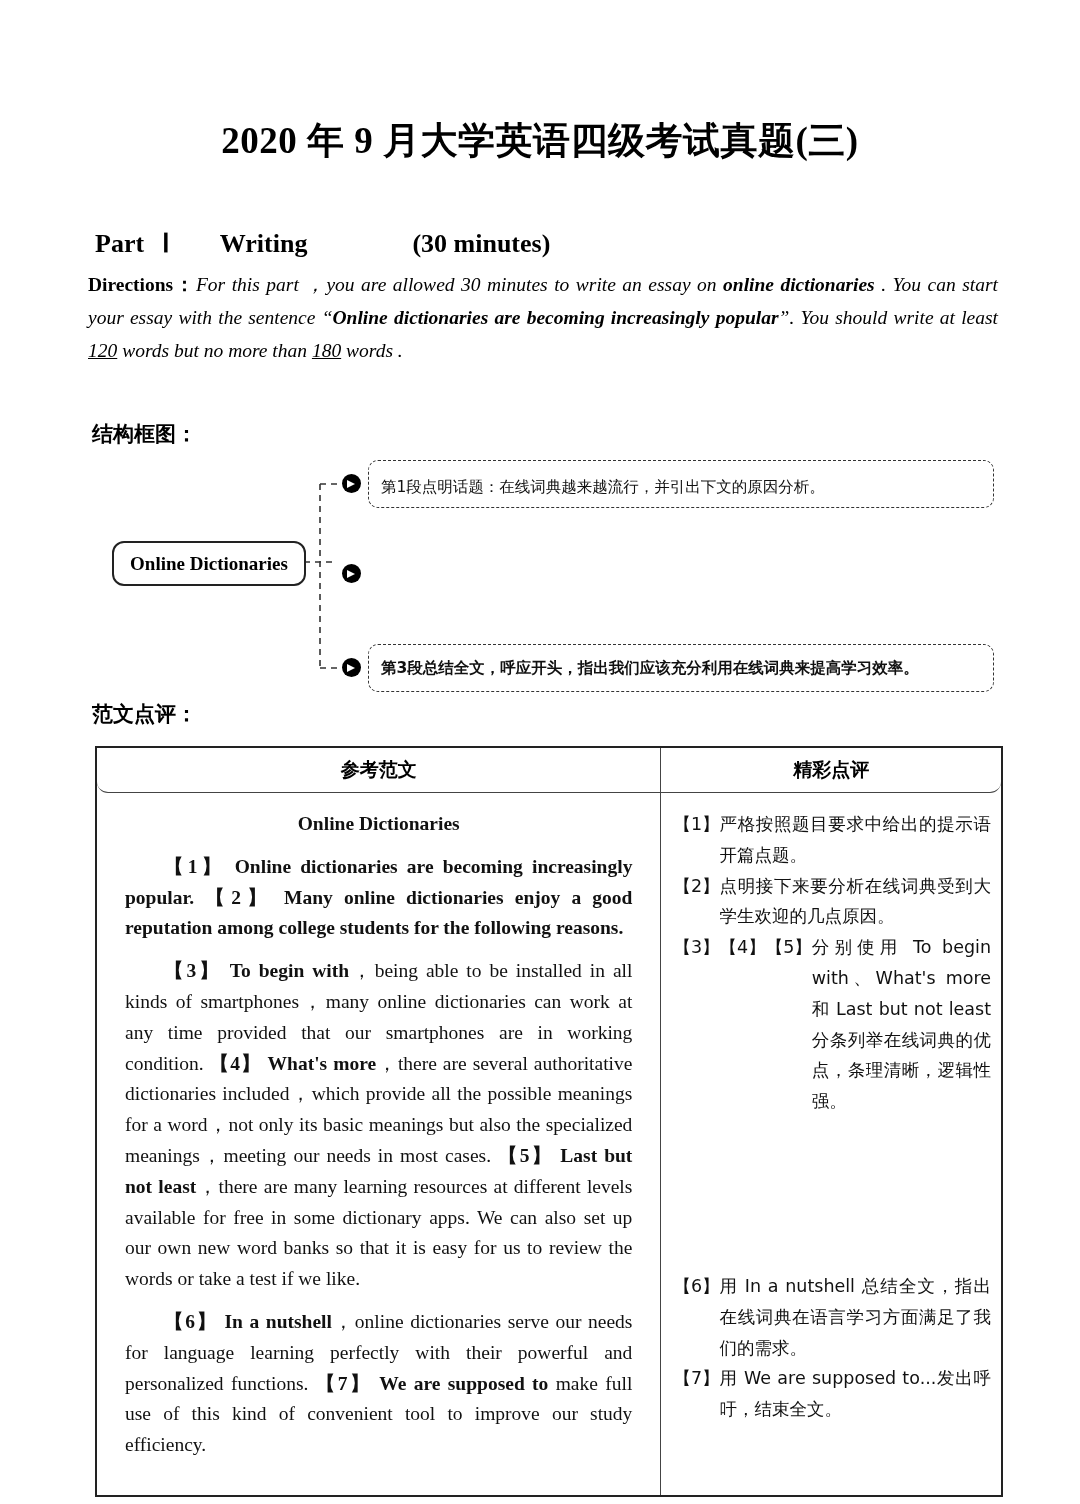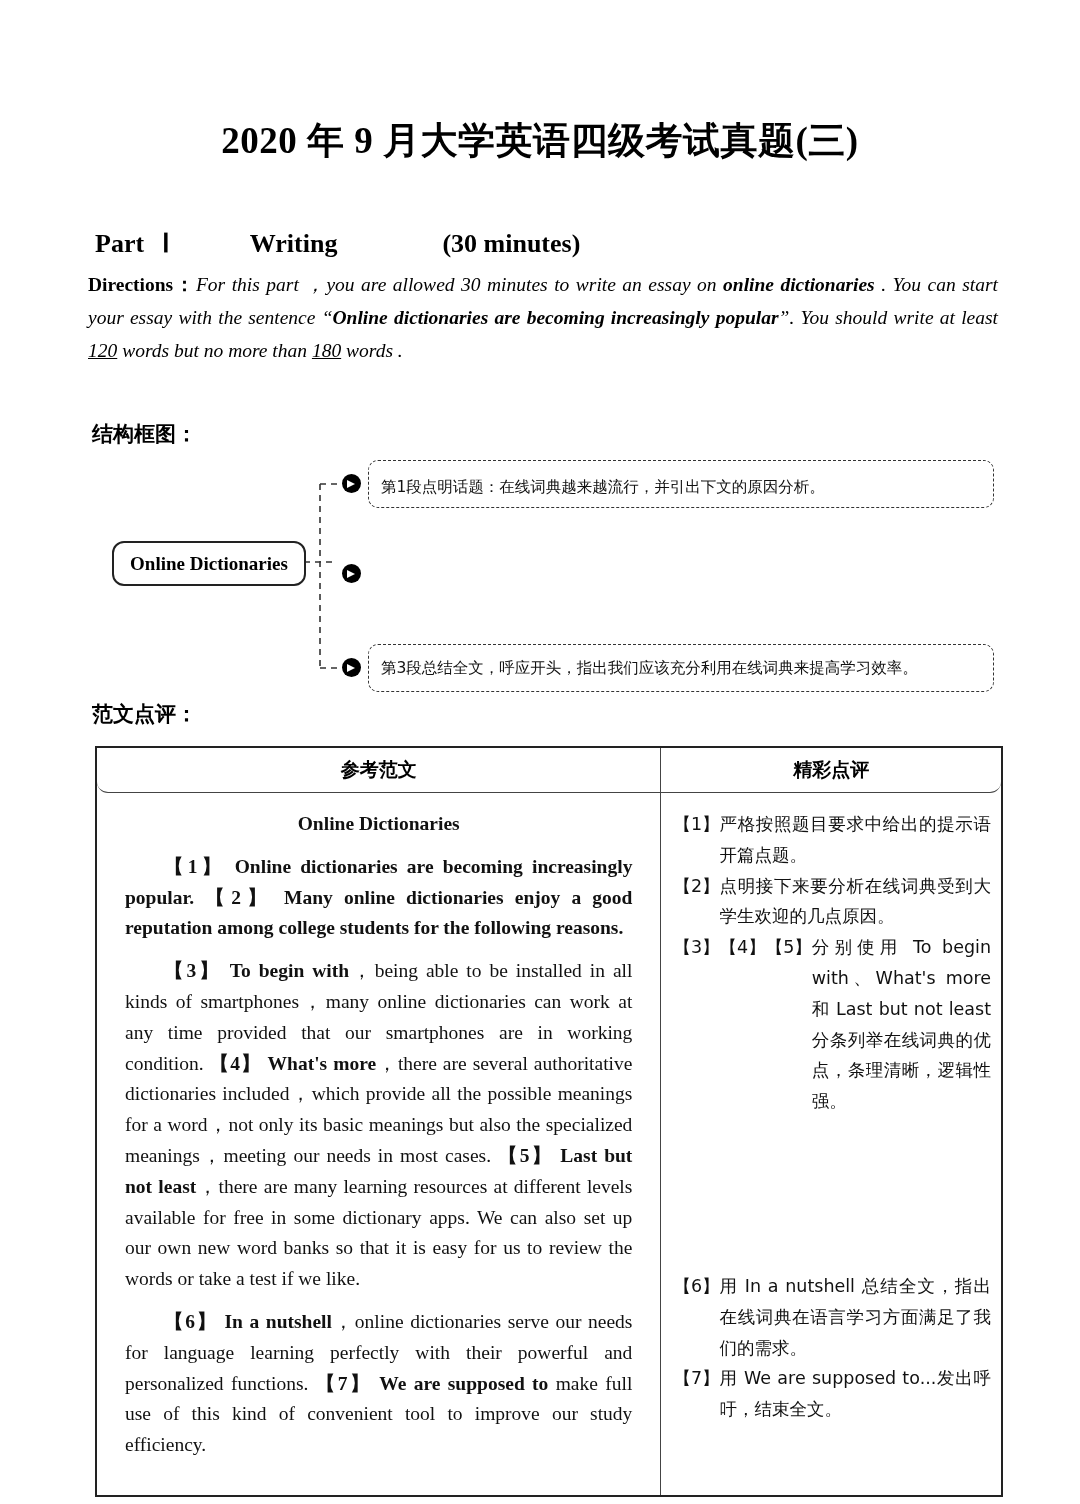--- a/index.html
+++ b/index.html
@@ -41,21 +41,21 @@
     position: absolute;
     left: 95px;
     top: 228px;
     width: 910px;
     font-weight: bold;
     font-size: 26px;
     color: #000;
   }
   .part-line .p-label { display: inline-block; }
   .part-line .p-roman { display: inline-block; margin-left: 18px; font-family: "Liberation Serif", serif; }
-  .part-line .p-title { display: inline-block; margin-left: 80px; }
+  .part-line .p-title { display: inline-block; margin-left: 50px; }
   .part-line .p-time  { display: inline-block; margin-left: 105px; text-align: right; }
 
   
   .directions {
     position: absolute;
     left: 88px;
     top: 268px;
     width: 910px;
     font-size: 19.5px;
     line-height: 33px;
@@ -116,21 +116,21 @@
     box-sizing: border-box;
     font-family: "DejaVu Sans", "Liberation Sans", sans-serif;
     font-size: 15.5px;
     line-height: 25px;
     color: #111;
     padding: 7px 12px 7px 12px;
     text-align: justify;
   }
   #dbox-1 { left: 276px; top: 12px;  width: 626px; height: 48px; display:flex; align-items:flex-end; }
   #dbox-2 { left: 276px; top: 80px;  width: 626px; height: 92px; display:flex; align-items:center; }
-  #dbox-3 { left: 276px; top: 196px; width: 626px; height: 48px; display:flex; align-items:center; }
+  #dbox-3 { left: 276px; top: 196px; width: 626px; height: 48px; display:flex; align-items:center;font-weight:bold; }
 
   .arrow-mark {
     position: absolute;
     width: 19px;
     height: 19px;
     border-radius: 50%;
     background: #000;
   }
   .arrow-mark::after {
     content: "";

